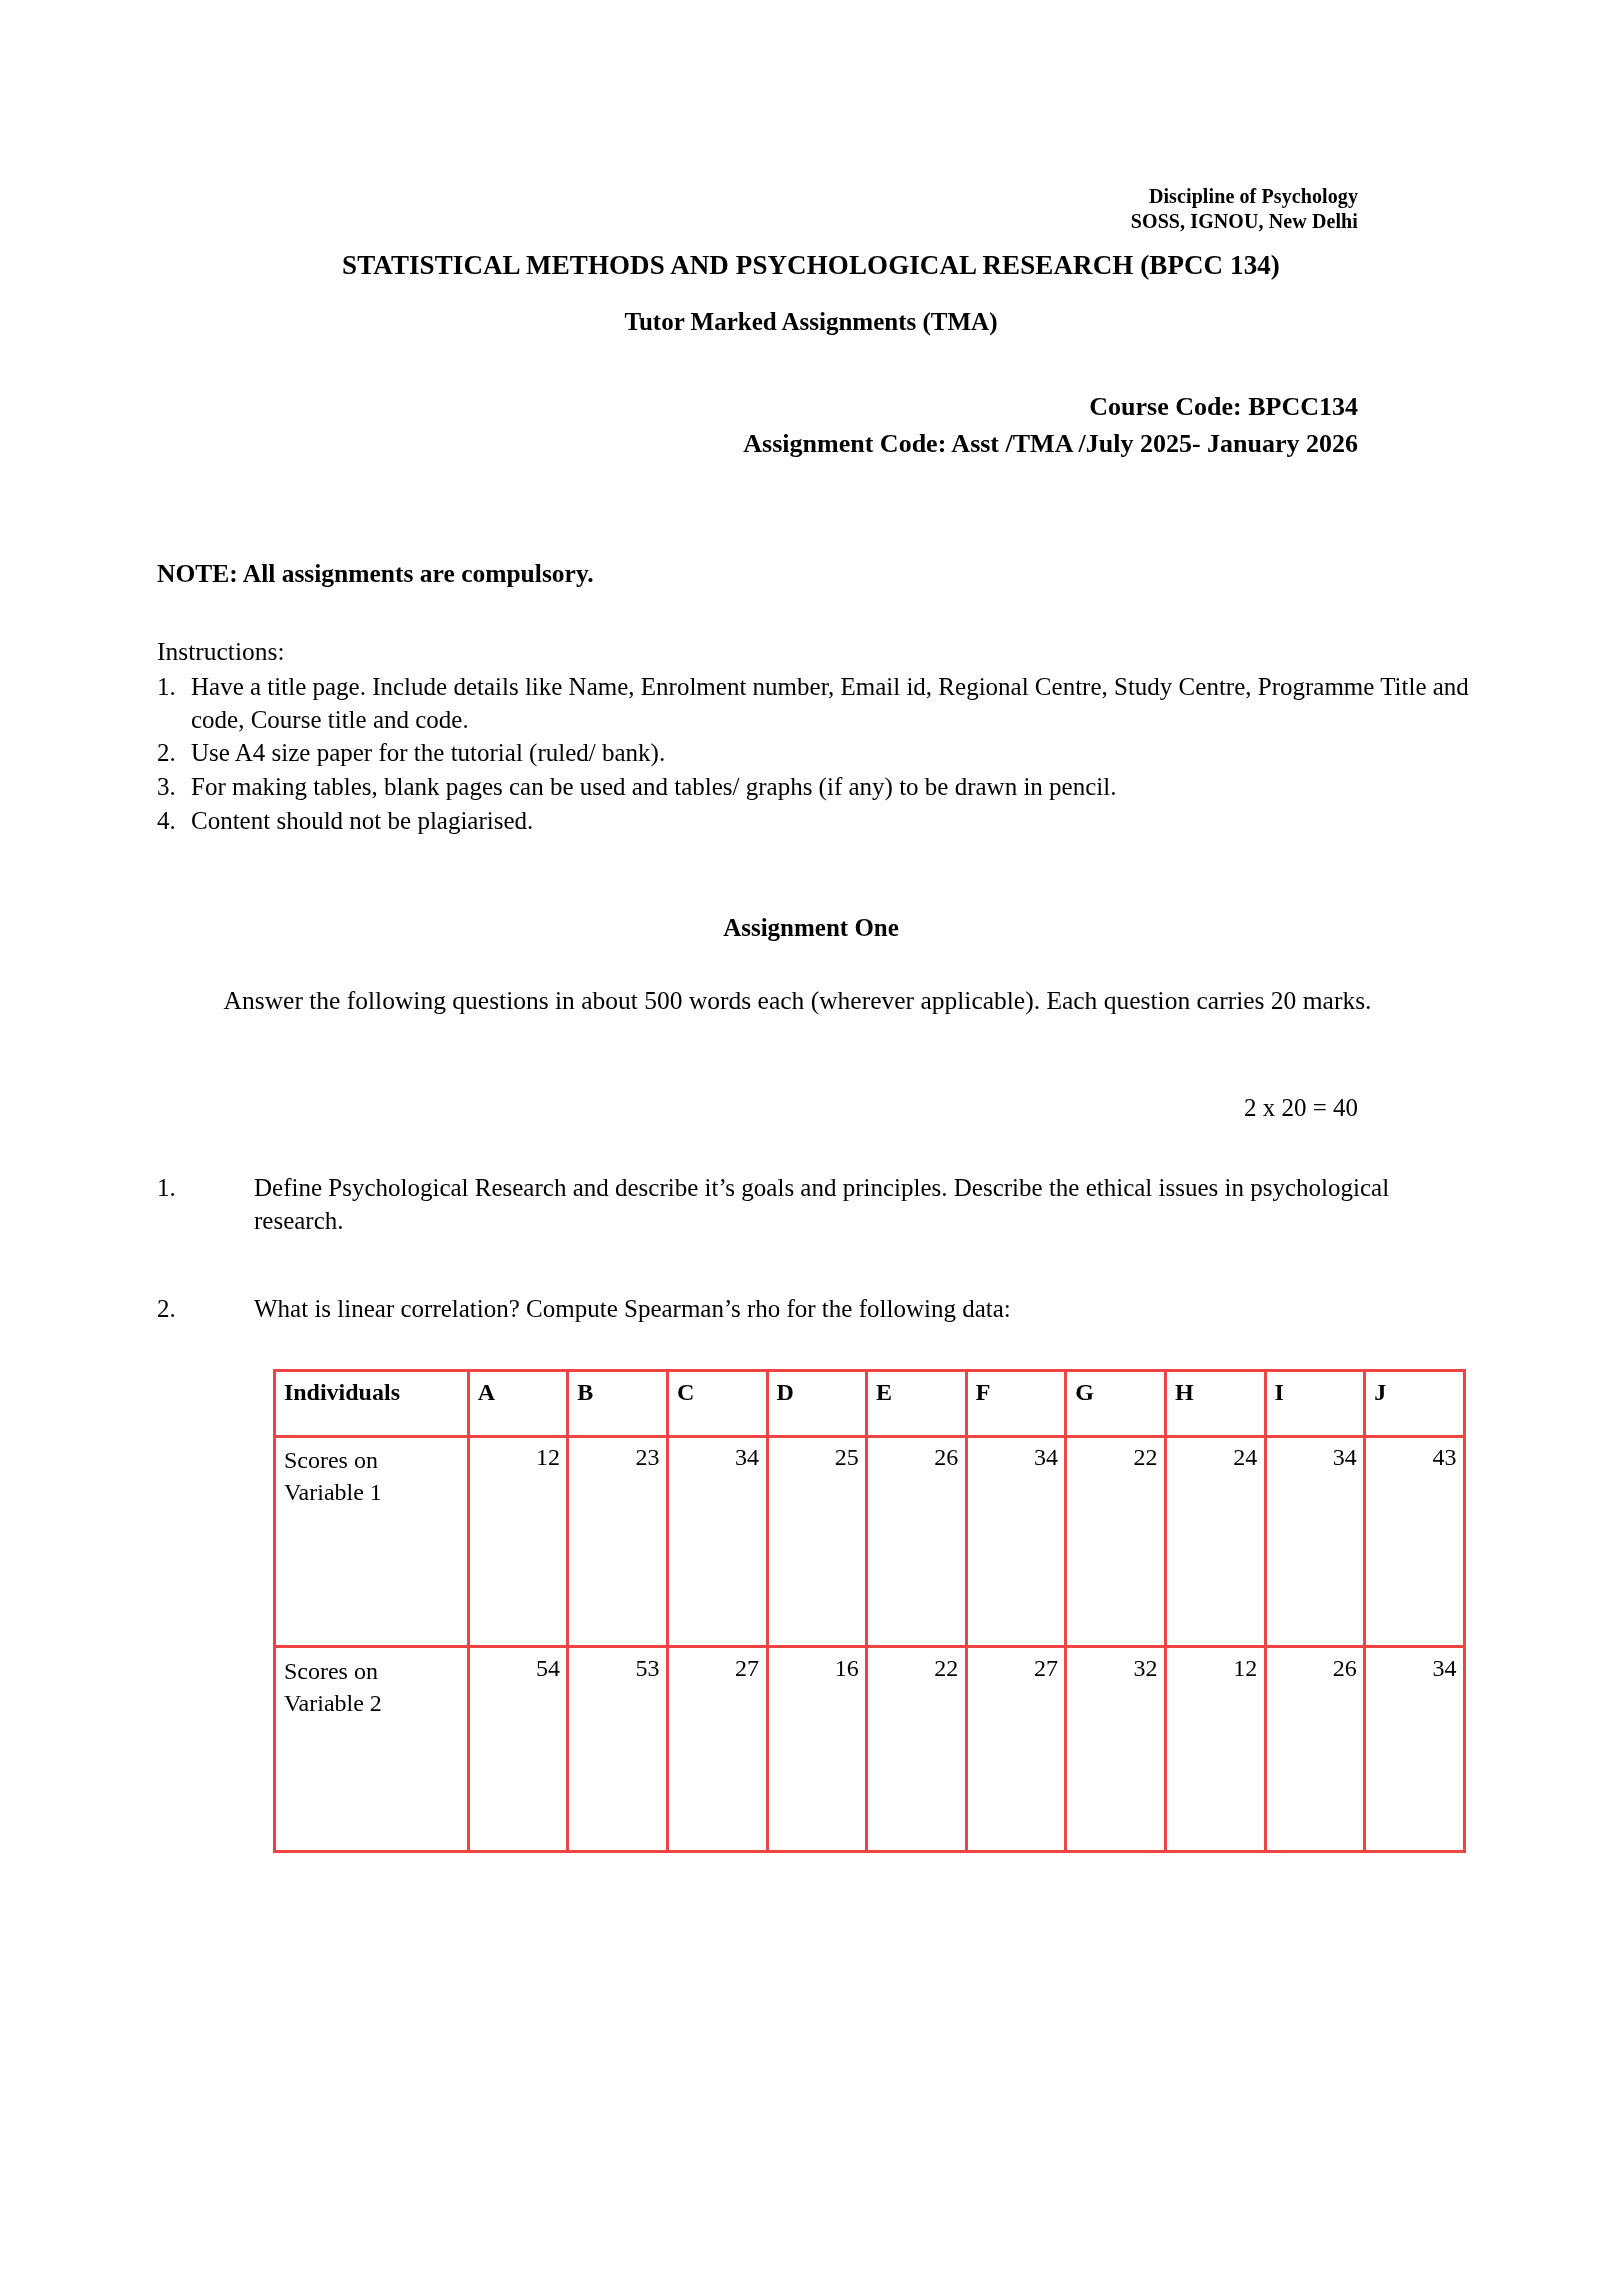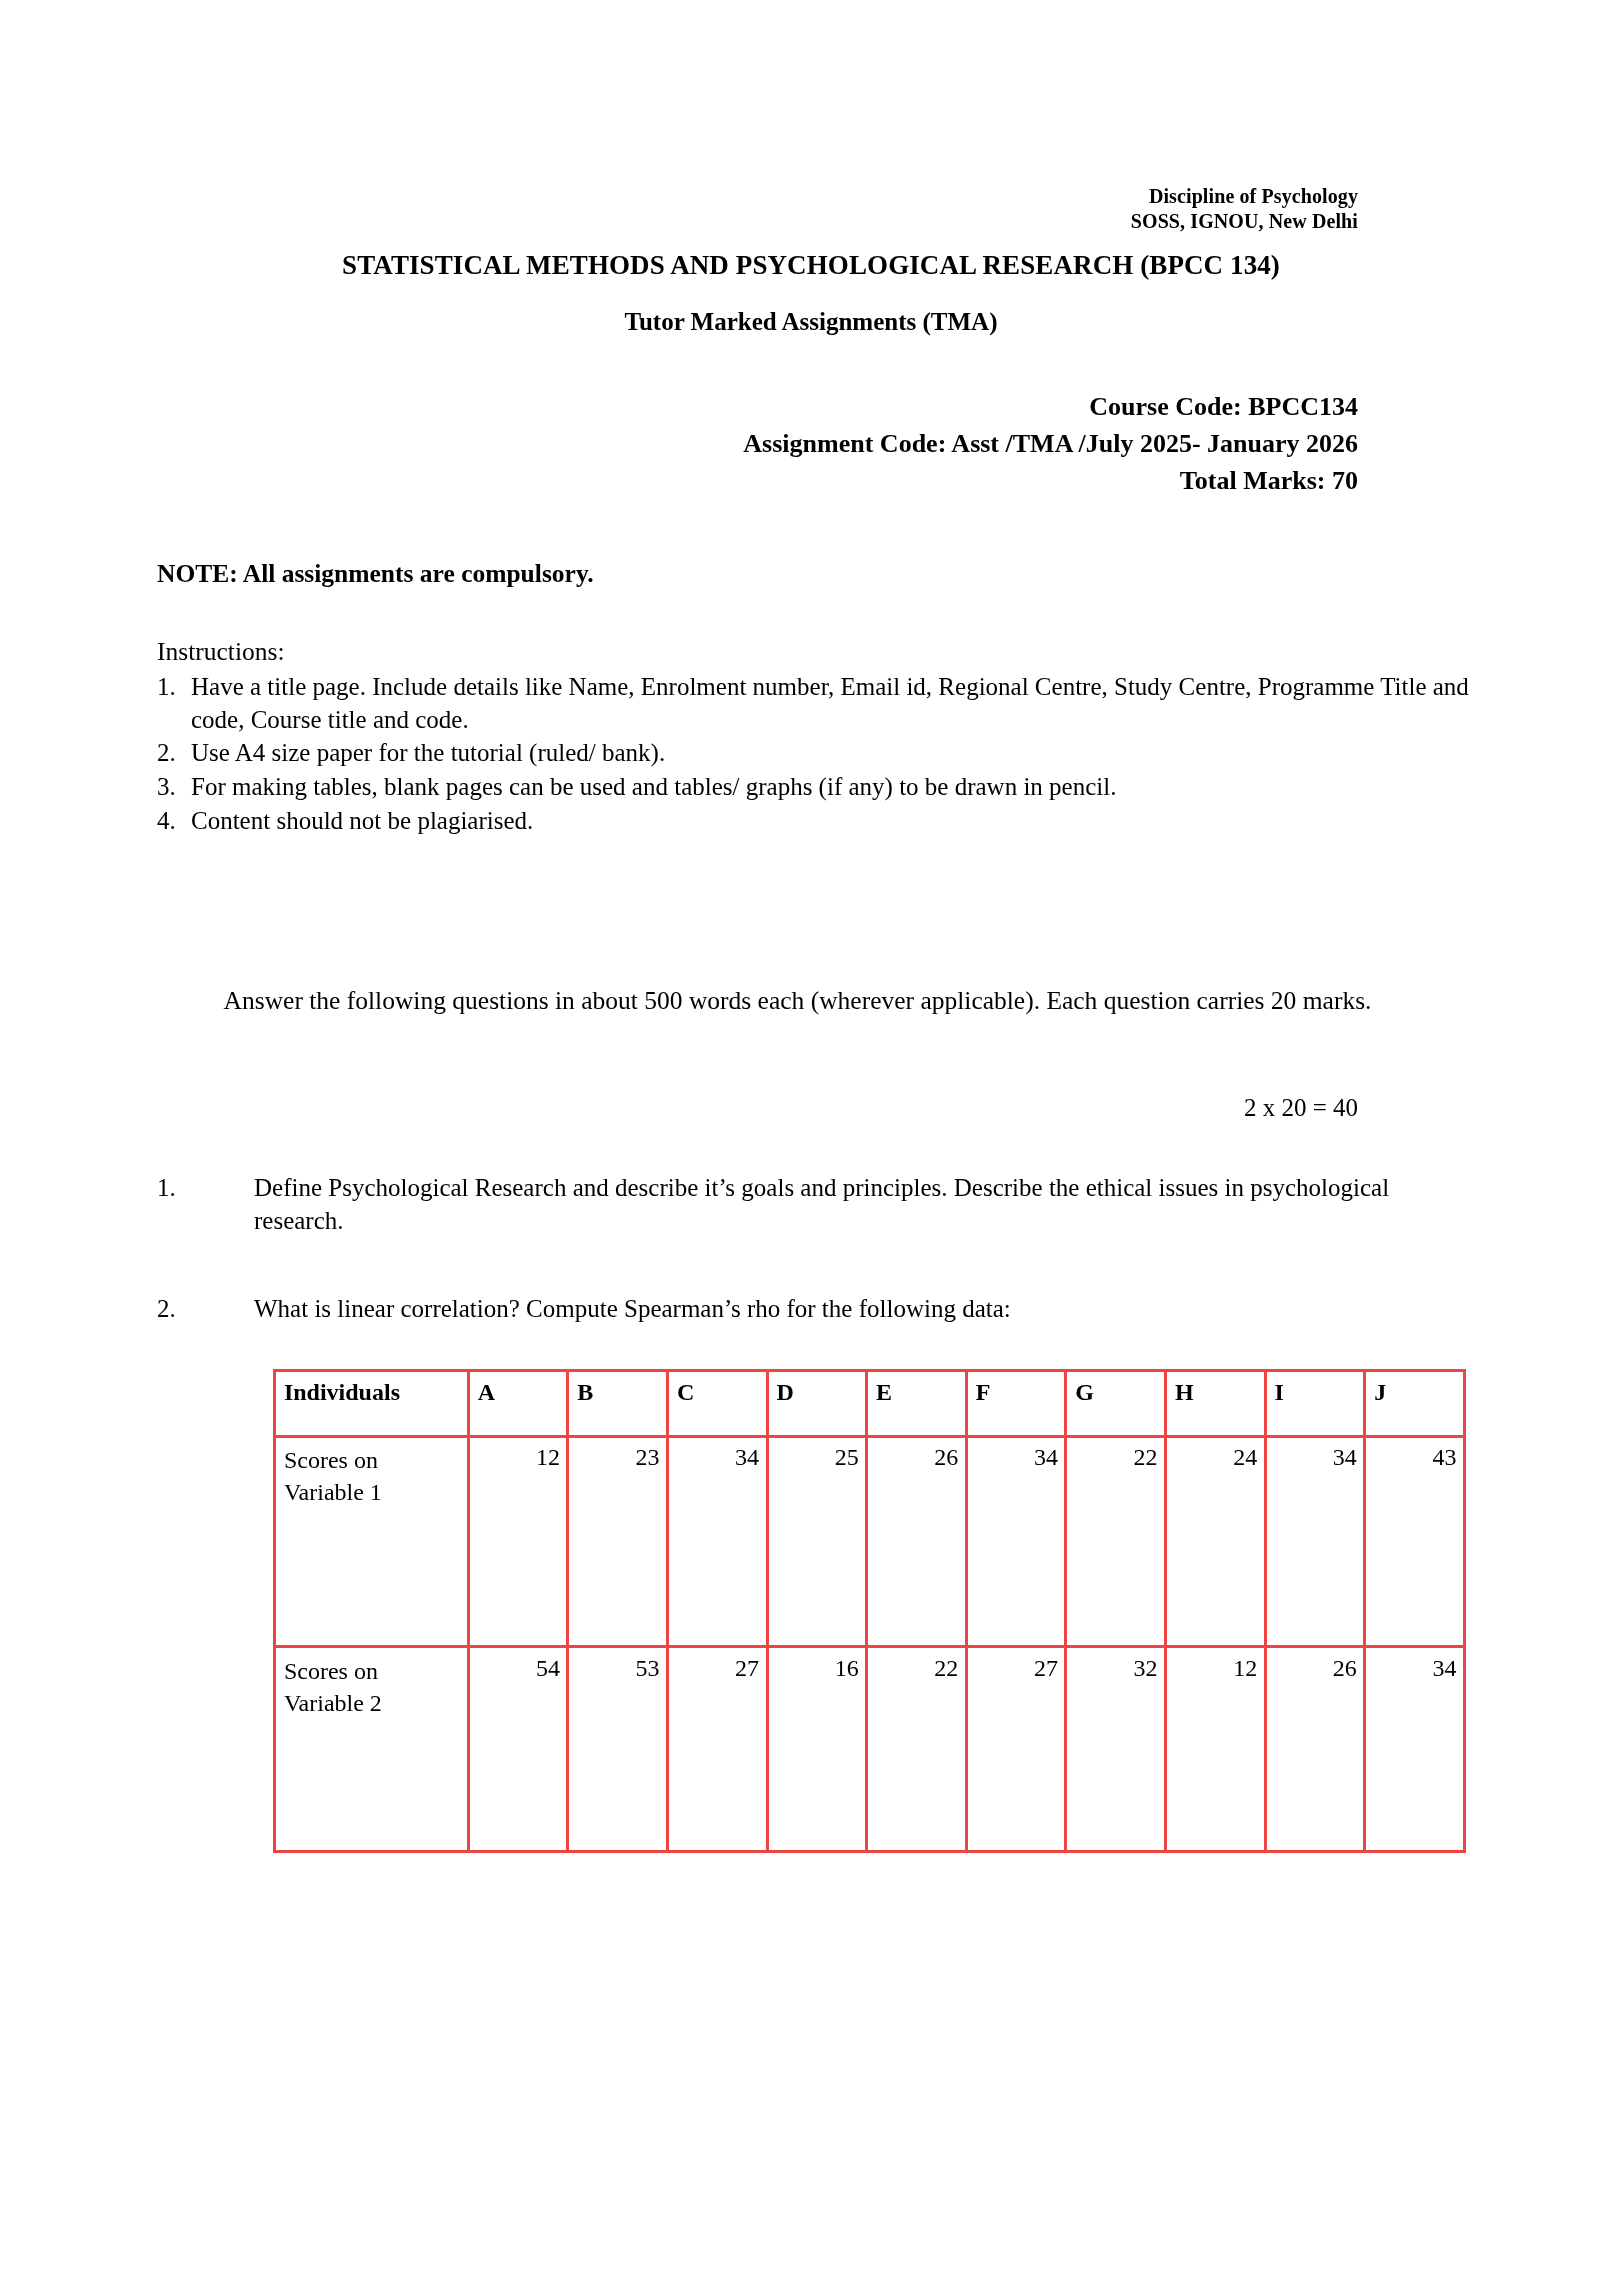--- a/index.html
+++ b/index.html
@@ -193,21 +193,20 @@
 
   <div class="hdr-right hdr-line-1">Discipline of Psychology</div>
   <div class="hdr-right hdr-line-2">SOSS, IGNOU, New Delhi</div>
 
   <div class="doc-title">STATISTICAL METHODS AND PSYCHOLOGICAL RESEARCH (BPCC 134)</div>
   <div class="doc-subtitle">Tutor Marked Assignments (TMA)</div>
 
   <div class="code-block">
     <div>Course Code: BPCC134</div>
     <div>Assignment Code: Asst /TMA /July 2025- January 2026</div>
-    <div>Total Marks:  70</div>
   </div>
 
   <div class="note">NOTE: All assignments are compulsory.</div>
 
   <div class="instr-heading">Instructions:</div>
   <div class="instr-list">
     <div class="instr-item">
       <span class="instr-num">1.</span>
       <span>Have a title page. Include details like  Name, Enrolment number, Email id, Regional Centre, Study Centre, Programme Title and code, Course title and code.</span>
     </div>
@@ -218,20 +217,21 @@
     <div class="instr-item">
       <span class="instr-num">3.</span>
       <span>For making tables, blank pages can be used and tables/ graphs (if any) to be drawn in pencil.</span>
     </div>
     <div class="instr-item">
       <span class="instr-num">4.</span>
       <span>Content should not be plagiarised.</span>
     </div>
   </div>
 
+  <div class="assignment-heading">Assignment One</div>
   <div class="answer-instruction">Answer the following questions in about 500 words each (wherever applicable). Each question carries 20 marks.</div>
   <div class="marks-line">2  x 20 = 40</div>
 
   <div class="question q1">
     <span class="q-num">1.</span>
     <span class="q-text">Define Psychological Research and describe it’s goals and principles. Describe the ethical issues in psychological research.</span>
   </div>
 
   <div class="question q2">
     <span class="q-num">2.</span>

